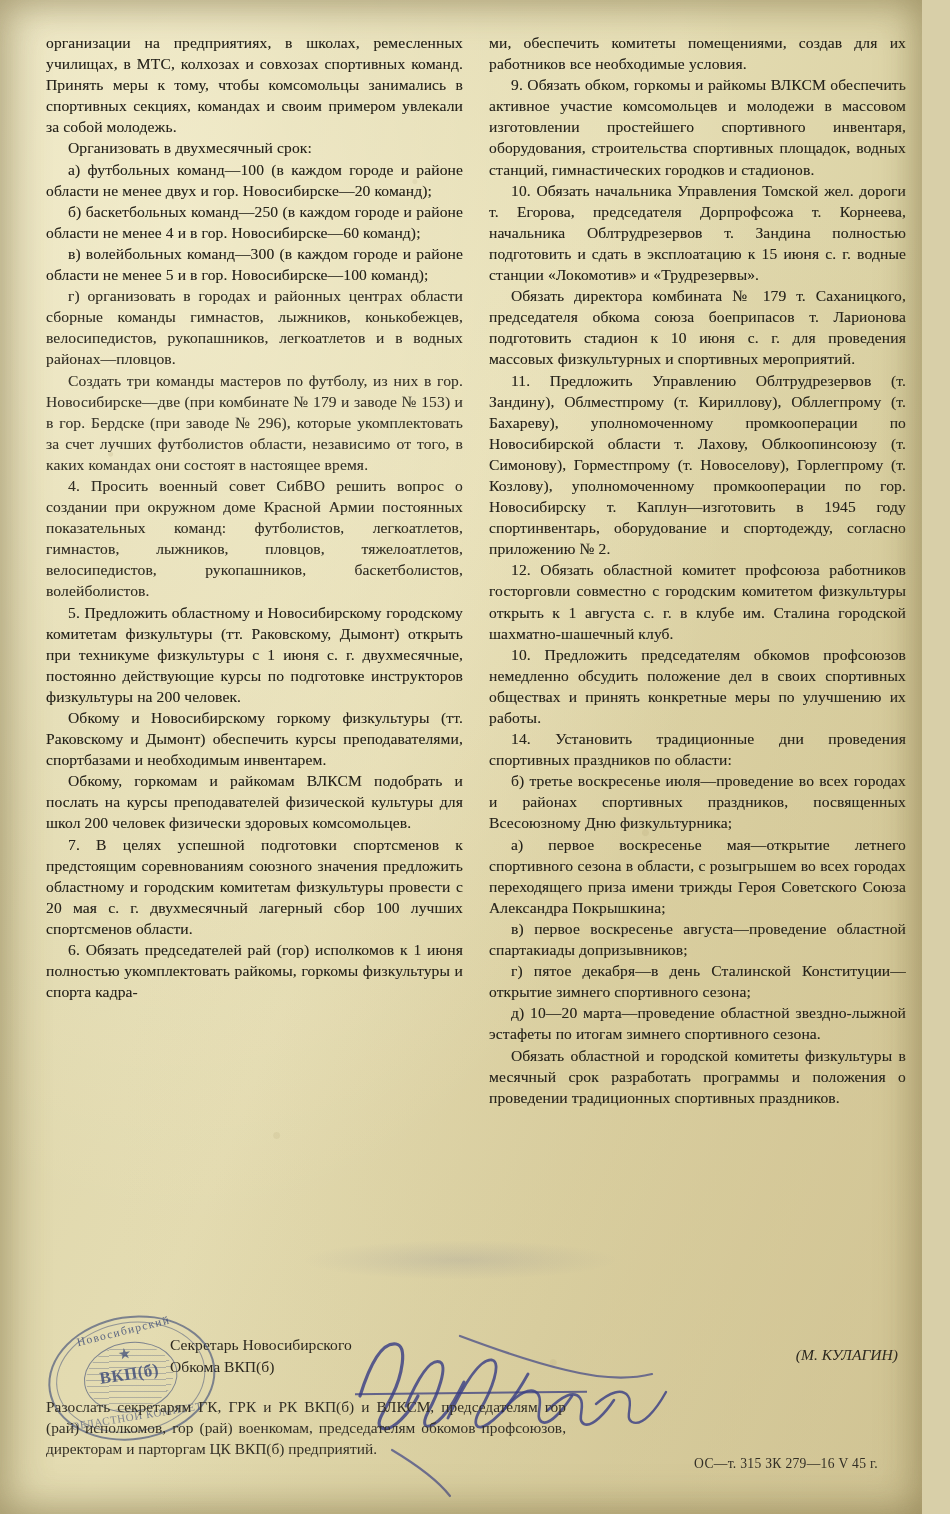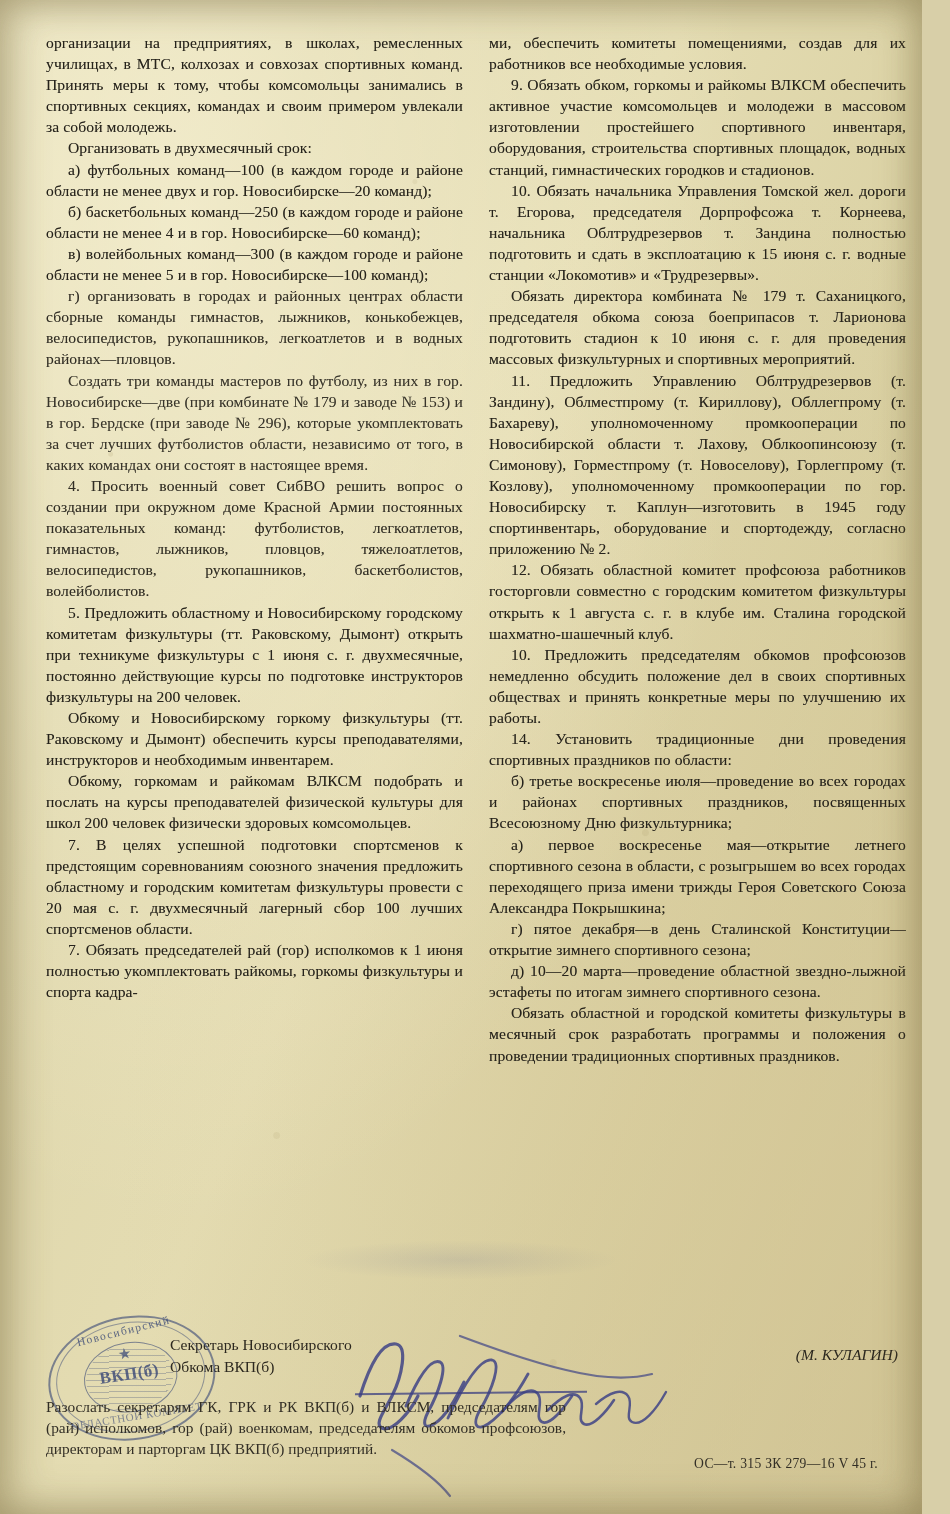--- a/index.html
+++ b/index.html
@@ -220,37 +220,38 @@
     <div class="col">
       <p class="noindent">организации на предприятиях, в школах, ремесленных училищах, в МТС, колхозах и совхозах спортивных команд. Принять меры к тому, чтобы комсомольцы занимались в спортивных секциях, командах и своим примером увлекали за собой молодежь.</p>
       <p>Организовать в двухмесячный срок:</p>
       <p>а) футбольных команд—100 (в каждом городе и районе области не менее двух и гор. Новосибирске—20 команд);</p>
       <p>б) баскетбольных команд—250 (в каждом городе и районе области не менее 4 и в гор. Новосибирске—60 команд);</p>
       <p>в) волейбольных команд—300 (в каждом городе и районе области не менее 5 и в гор. Новосибирске—100 команд);</p>
       <p class="fade2">г) организовать в городах и районных центрах области сборные команды гимнастов, лыжников, конькобежцев, велосипедистов, рукопашников, легкоатлетов и в водных районах—пловцов.</p>
       <p class="fade3">Создать три команды мастеров по футболу, из них в гор. Новосибирске—две (при комбинате № 179 и заводе № 153) и в гор. Бердске (при заводе № 296), которые укомплектовать за счет лучших футболистов области, независимо от того, в каких командах они состоят в настоящее время.</p>
       <p class="fade2">4. Просить военный совет СибВО решить вопрос о создании при окружном доме Красной Армии постоянных показательных команд: футболистов, легкоатлетов, гимнастов, лыжников, пловцов, тяжелоатлетов, велосипедистов, рукопашников, баскетболистов, волейболистов.</p>
       <p class="fade1">5. Предложить областному и Новосибирскому городскому комитетам физкультуры (тт. Раковскому, Дымонт) открыть при техникуме физкультуры с 1 июня с. г. двухмесячные, постоянно действующие курсы по подготовке инструкторов физкультуры на 200 человек.</p>
-      <p>Обкому и Новосибирскому горкому физкультуры (тт. Раковскому и Дымонт) обеспечить курсы преподавателями, инструкторов и необходимым инвентарем.</p>
+      <p>Обкому и Новосибирскому горкому физкультуры (тт. Раковскому и Дымонт) обеспечить курсы преподавателями, спортбазами и необходимым инвентарем.</p>
       <p>Обкому, горкомам и райкомам ВЛКСМ подобрать и послать на курсы преподавателей физической культуры для школ 200 человек физически здоровых комсомольцев.</p>
       <p class="fade1">7. В целях успешной подготовки спортсменов к предстоящим соревнованиям союзного значения предложить областному и городским комитетам физкультуры провести с 20 мая с. г. двухмесячный лагерный сбор 100 лучших спортсменов области.</p>
-      <p>7. Обязать председателей рай (гор) исполкомов к 1 июня полностью укомплектовать райкомы, горкомы физкультуры и спорта кадра-</p>
+      <p>6. Обязать председателей рай (гор) исполкомов к 1 июня полностью укомплектовать райкомы, горкомы физкультуры и спорта кадра-</p>
     </div>
 
     <div class="col">
       <p class="noindent">ми, обеспечить комитеты помещениями, создав для их работников все необходимые условия.</p>
       <p>9. Обязать обком, горкомы и райкомы ВЛКСМ обеспечить активное участие комсомольцев и молодежи в массовом изготовлении простейшего спортивного инвентаря, оборудования, строительства спортивных площадок, водных станций, гимнастических городков и стадионов.</p>
       <p>10. Обязать начальника Управления Томской жел. дороги т. Егорова, председателя Дорпрофсожа т. Корнеева, начальника Облтрудрезервов т. Зандина полностью подготовить и сдать в эксплоатацию к 15 июня с. г. водные станции «Локомотив» и «Трудрезервы».</p>
       <p>Обязать директора комбината № 179 т. Саханицкого, председателя обкома союза боеприпасов т. Ларионова подготовить стадион к 10 июня с. г. для проведения массовых физкультурных и спортивных мероприятий.</p>
       <p class="fade1">11. Предложить Управлению Облтрудрезервов (т. Зандину), Облместпрому (т. Кириллову), Обллегпрому (т. Бахареву), уполномоченному промкооперации по Новосибирской области т. Лахову, Облкоопинсоюзу (т. Симонову), Горместпрому (т. Новоселову), Горлегпрому (т. Козлову), уполномоченному промкооперации по гор. Новосибирску т. Каплун—изготовить в 1945 году спортинвентарь, оборудование и спортодежду, согласно приложению № 2.</p>
       <p>12. Обязать областной комитет профсоюза работников госторговли совместно с городским комитетом физкультуры открыть к 1 августа с. г. в клубе им. Сталина городской шахматно-шашечный клуб.</p>
       <p>10. Предложить председателям обкомов профсоюзов немедленно обсудить положение дел в своих спортивных обществах и принять конкретные меры по улучшению их работы.</p>
       <p>14. Установить традиционные дни проведения спортивных праздников по области:</p>
       <p>б) третье воскресенье июля—проведение во всех городах и районах спортивных праздников, посвященных Всесоюзному Дню физкультурника;</p>
       <p>а) первое воскресенье мая—открытие летнего спортивного сезона в области, с розыгрышем во всех городах переходящего приза имени трижды Героя Советского Союза Александра Покрышкина;</p>
+      <p>в) первое воскресенье августа—проведение областной спартакиады допризывников;</p>
       <p>г) пятое декабря—в день Сталинской Конституции—открытие зимнего спортивного сезона;</p>
       <p>д) 10—20 марта—проведение областной звездно-лыжной эстафеты по итогам зимнего спортивного сезона.</p>
       <p>Обязать областной и городской комитеты физкультуры в месячный срок разработать программы и положения о проведении традиционных спортивных праздников.</p>
     </div>
   </div>
 
   <div class="ink-smear"></div>
 
   <div class="signature-block">
     <div class="sig-text">

